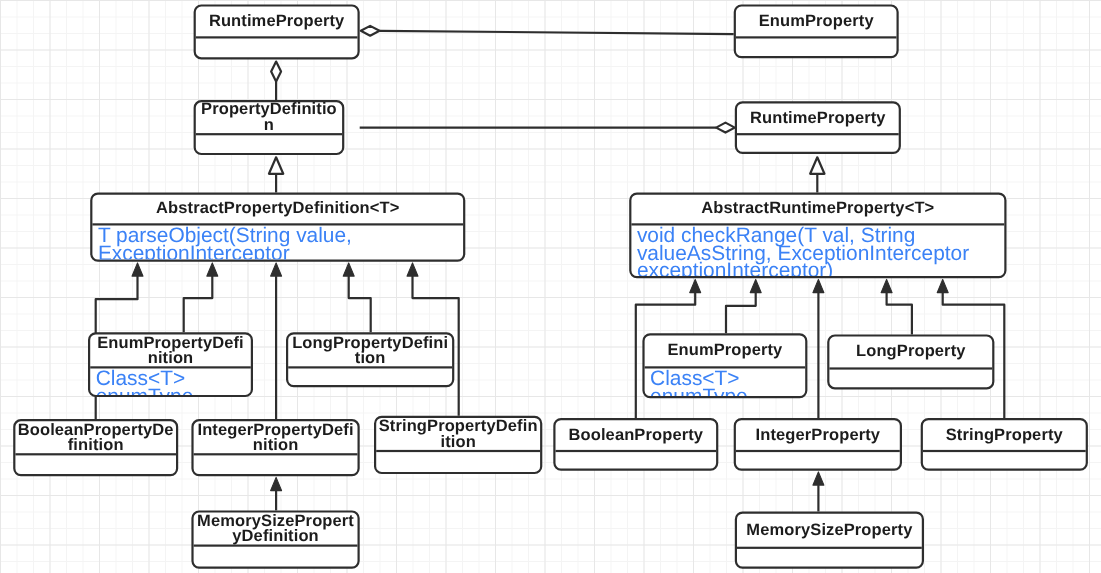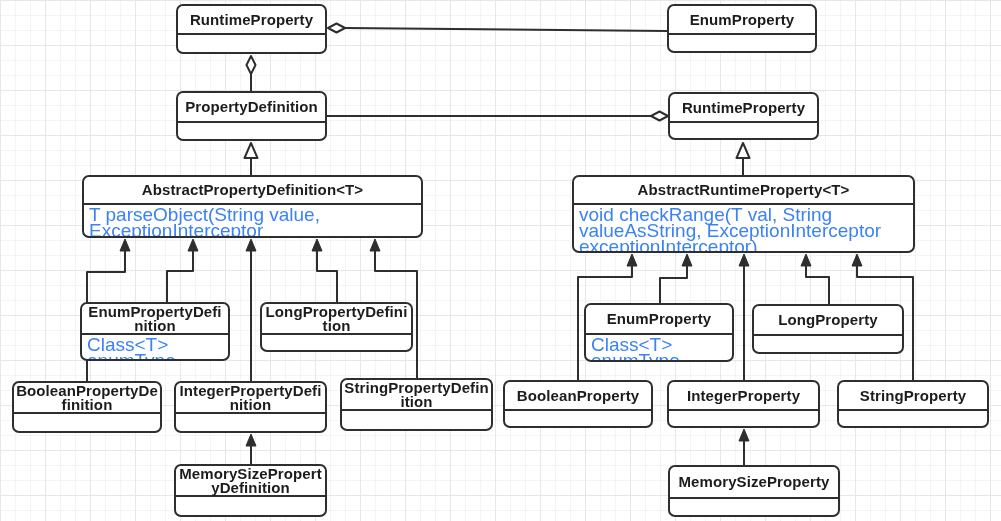--- a/index.html
+++ b/index.html
@@ -144,21 +144,21 @@
   <div class="cls" style="left:176px;top:4px;width:151px;height:50px;--th:27px">
     <div class="ttl">RuntimeProperty</div>
     <div class="bdy"></div>
   </div>
 
   <div class="cls" style="left:667px;top:4px;width:150px;height:49px;--th:27px">
     <div class="ttl">EnumProperty</div>
     <div class="bdy"></div>
   </div>
 
-  <div class="cls" style="left:176px;top:91px;width:151px;height:50px;--th:28px">
+  <div class="cls" style="left:176px;top:91px;width:137px;height:50px;--th:28px">
     <div class="ttl">PropertyDefinition</div>
     <div class="bdy"></div>
   </div>
 
   <div class="cls" style="left:668px;top:92px;width:151px;height:48px;--th:27px">
     <div class="ttl">RuntimeProperty</div>
     <div class="bdy"></div>
   </div>
 
   <div class="cls" style="left:82px;top:175px;width:341px;height:63px;--th:26px">

